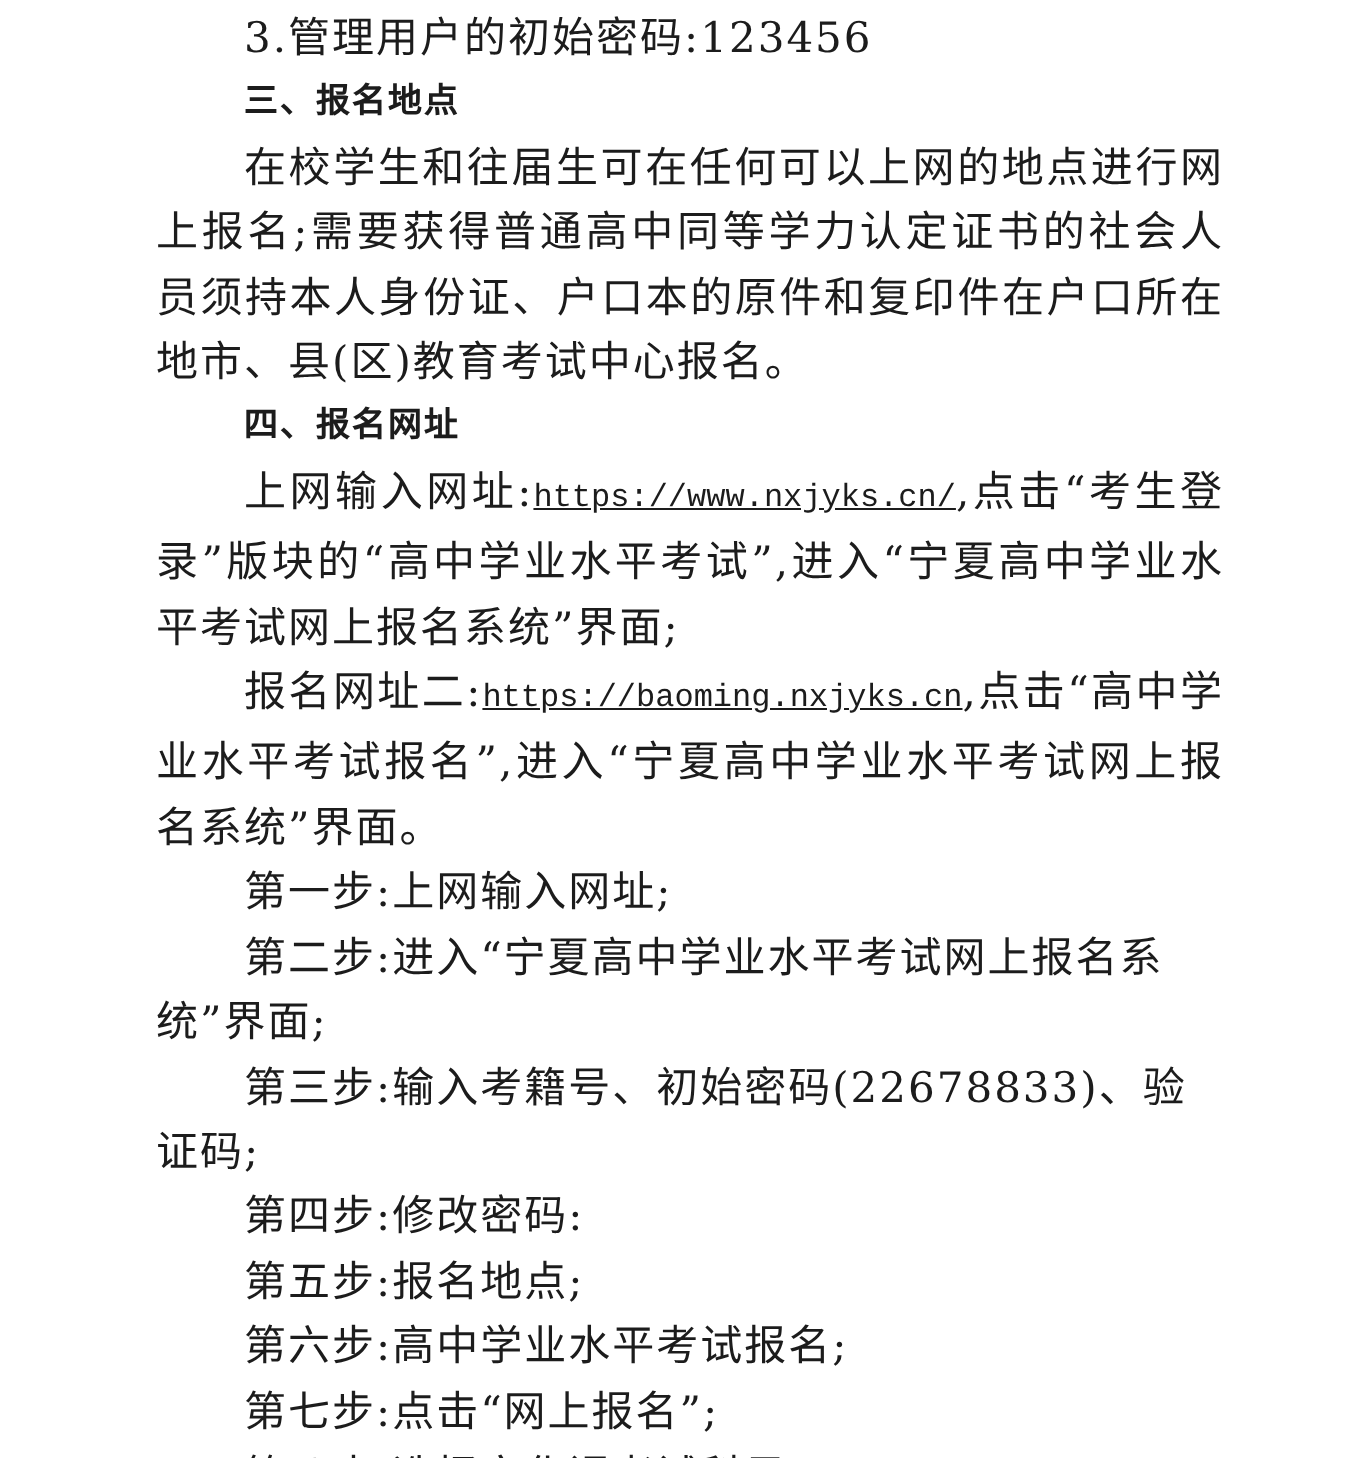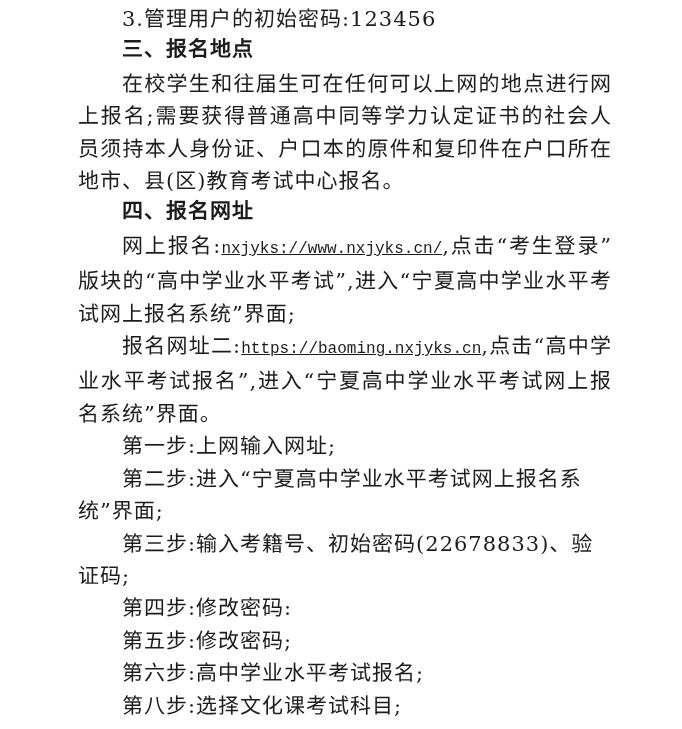--- a/index.html
+++ b/index.html
@@ -26,23 +26,23 @@
     padding: 0;
   }
   .indent {
     text-indent: 44px;
   }
   .justify {
     text-align: justify;
     text-justify: inter-character;
   }
   .heading {
-    font-family: Liberation Mono, monospace;
+    font-family: Liberation Sans, sans-serif;
     font-weight: bold;
-    font-size: 21px;
+    font-size: 17px;
     line-height: 32.4px;
     text-indent: 44px;
   }
   .url {
     font-family: "Liberation Mono", "DejaVu Sans Mono", monospace;
     font-size: 16px;
     letter-spacing: 0;
     text-decoration: underline;
     color: inherit;
     cursor: pointer;
@@ -55,26 +55,27 @@
 <div class="page">
 
   <p class="para indent">3.管理用户的初始密码:123456</p>
 
   <h3 class="heading">三、报名地点</h3>
 
   <p class="para indent justify">在校学生和往届生可在任何可以上网的地点进行网上报名;需要获得普通高中同等学力认定证书的社会人员须持本人身份证、户口本的原件和复印件在户口所在地市、县(区)教育考试中心报名。</p>
 
   <h3 class="heading">四、报名网址</h3>
 
-  <p class="para indent justify"><span>网上报名:</span><a class="url">nxjyks://www.nxjyks.cn/</a><span>,点击“考生登录”版块的“高中学业水平考试”,进入“宁夏高中学业水平考试网上报名系统”界面;</span></p>
+  <p class="para indent justify"><span>上网输入网址:</span><a class="url">https://www.nxjyks.cn/</a><span>,点击“考生登录”版块的“高中学业水平考试”,进入“宁夏高中学业水平考试网上报名系统”界面;</span></p>
 
   <p class="para indent justify"><span>报名网址二:</span><a class="url">https://baoming.nxjyks.cn</a><span>,点击“高中学业水平考试报名”,进入“宁夏高中学业水平考试网上报名系统”界面。</span></p>
 
 
   <p class="step indent">第一步:上网输入网址;</p>
   <p class="step indent">第二步:进入“宁夏高中学业水平考试网上报名系统”界面;</p>
   <p class="step indent">第三步:输入考籍号、初始密码(22678833)、验证码;</p>
   <p class="step indent">第四步:修改密码:</p>
-  <p class="step indent">第五步:修改密码;</p>
+  <p class="step indent">第五步:报名地点;</p>
   <p class="step indent">第六步:高中学业水平考试报名;</p>
+  <p class="step indent">第七步:点击“网上报名”;</p>
   <p class="step indent">第八步:选择文化课考试科目;</p>
 
 </div>
 
 </body></html>

